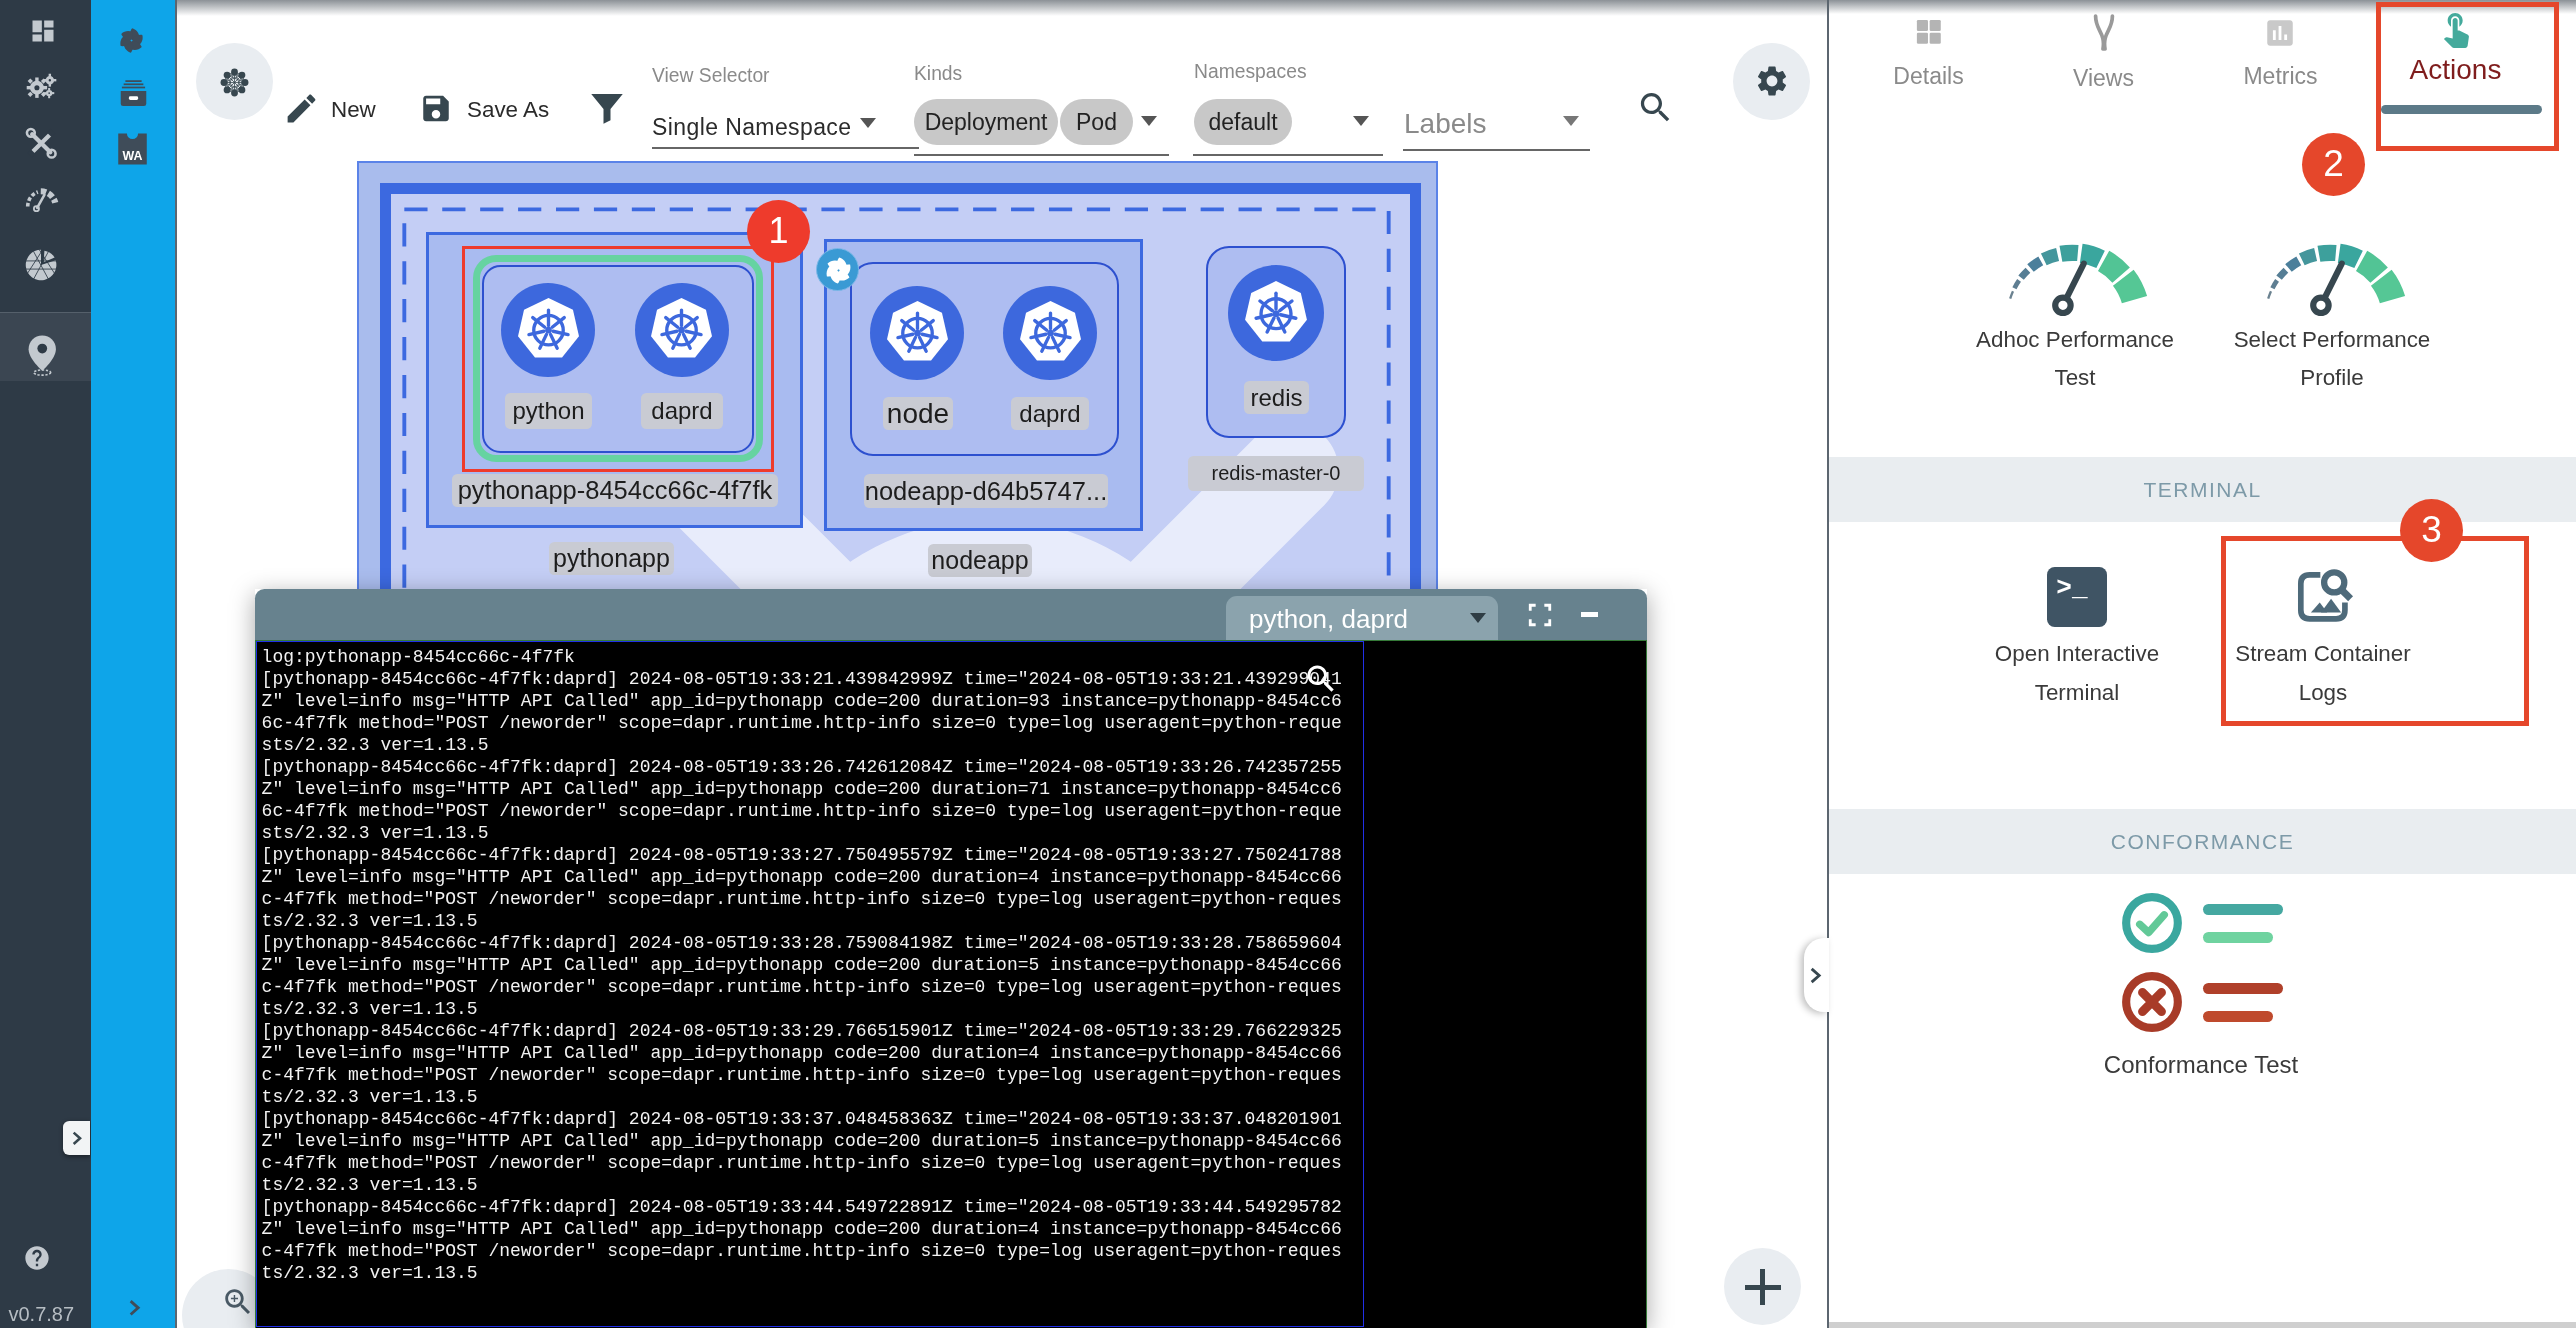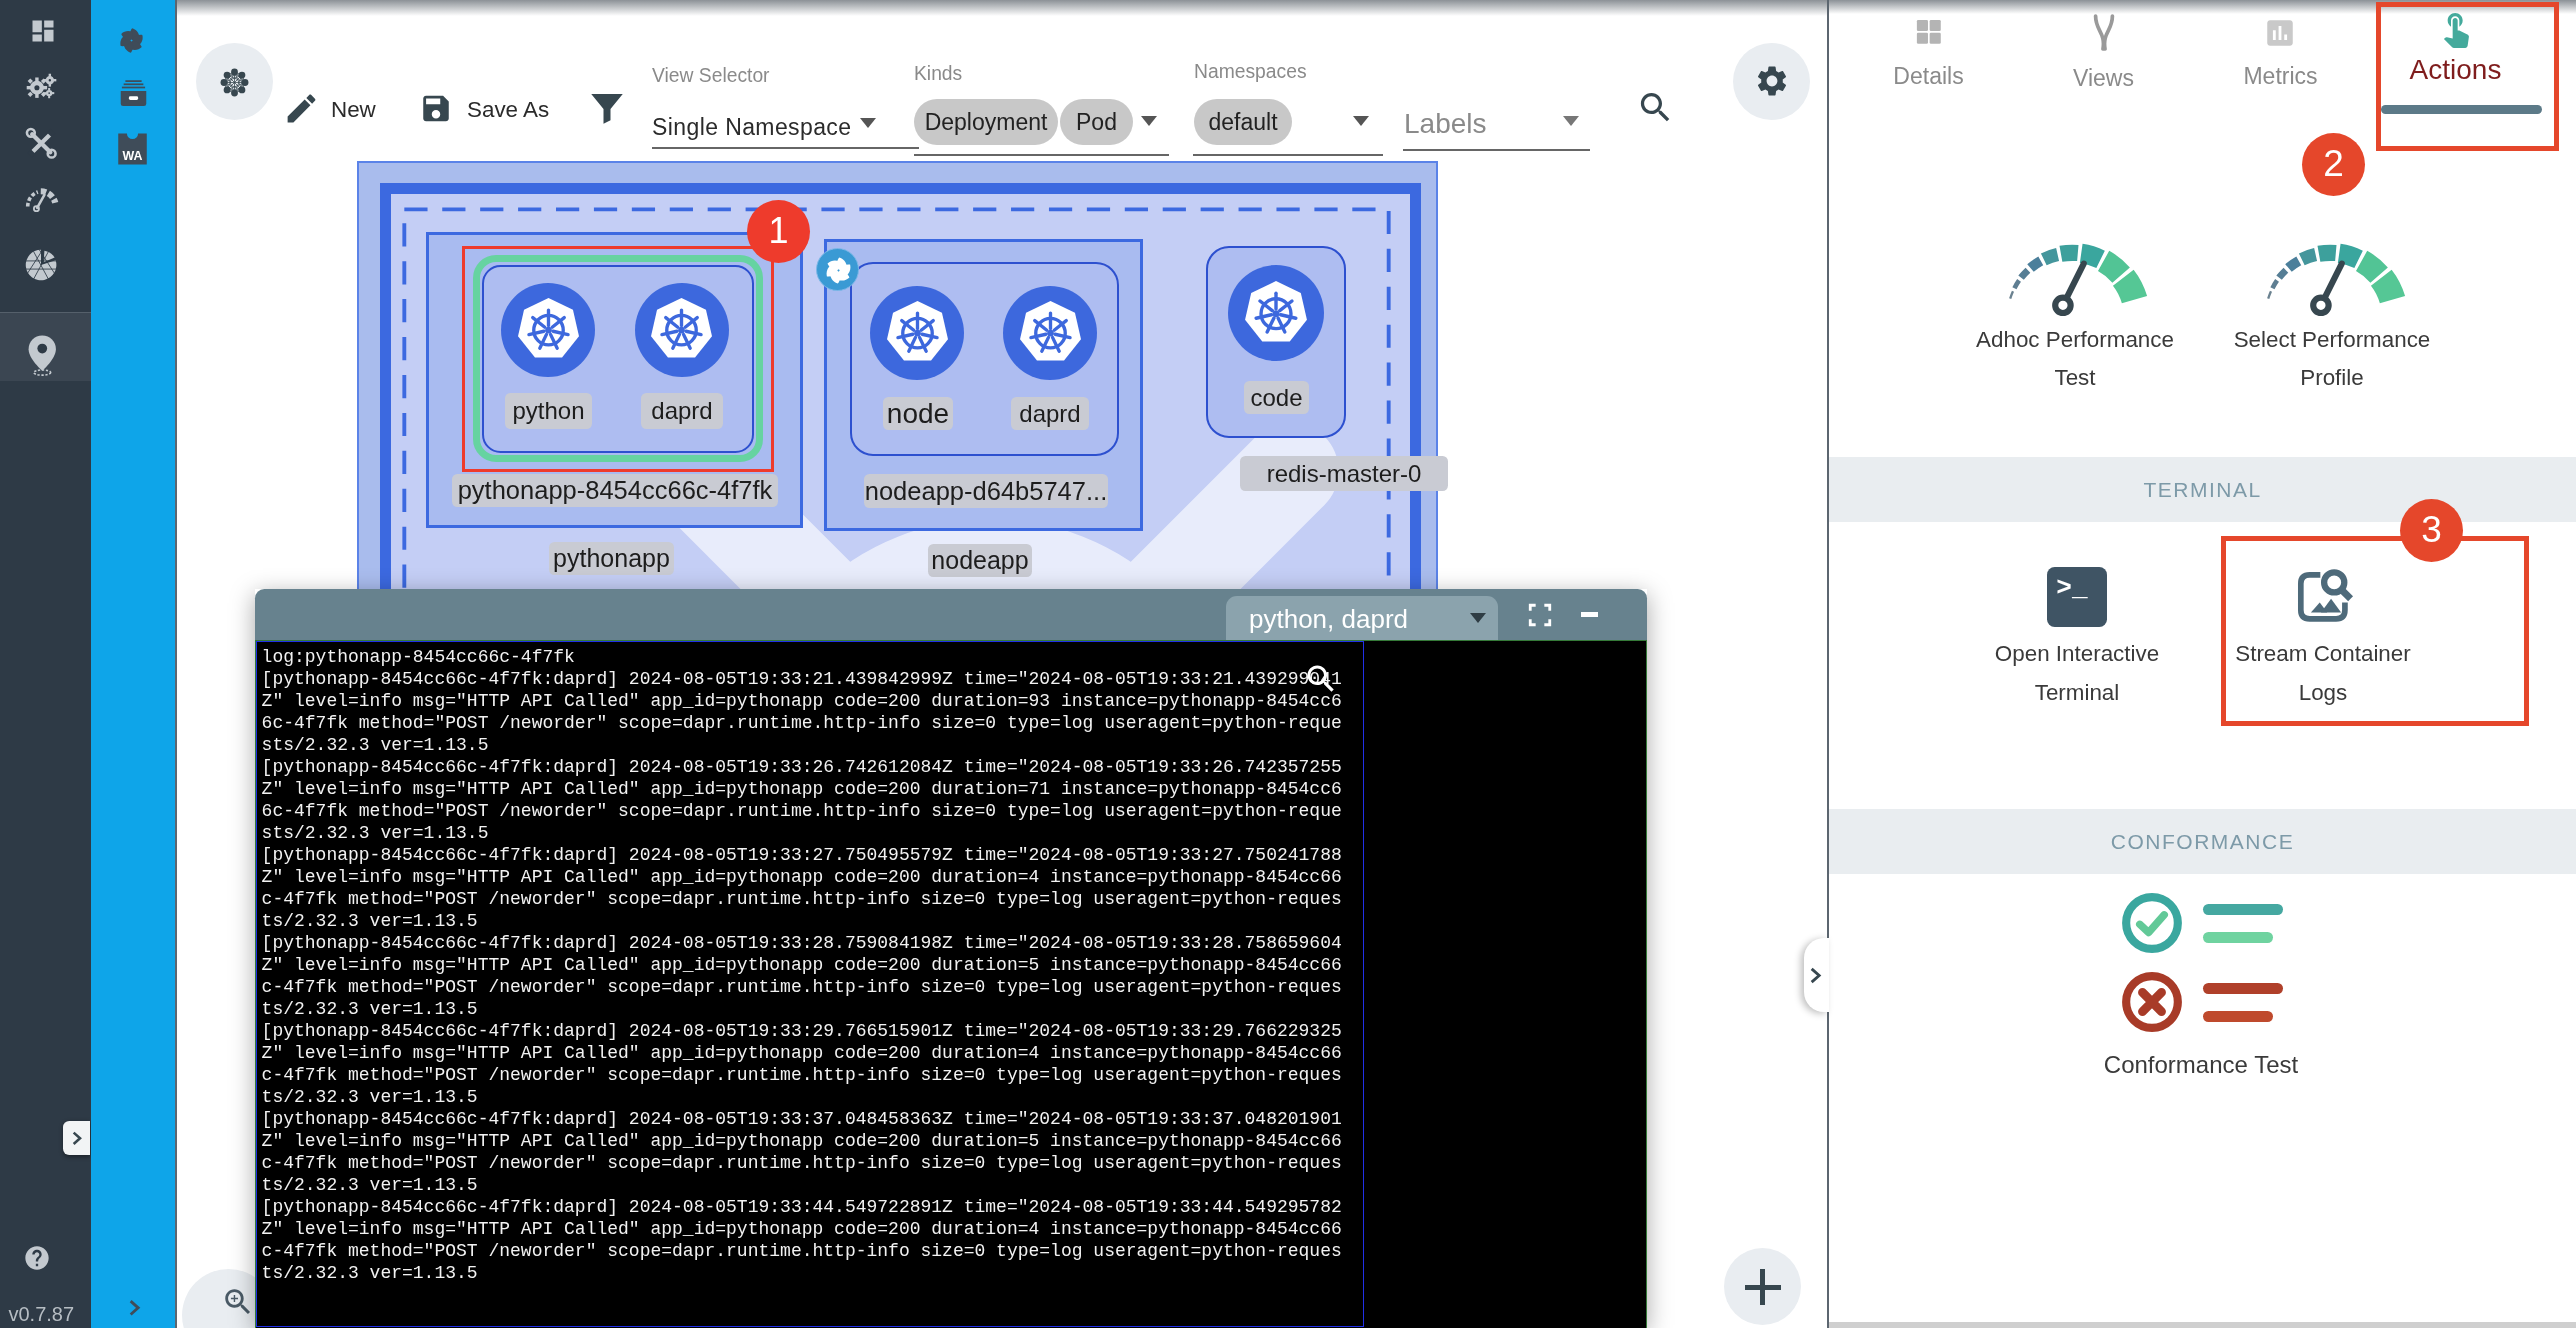--- a/index.html
+++ b/index.html
@@ -344,24 +344,24 @@
         <path d="M50 47 C42 34 43 20 52 8 C66 12 75 23 77 37 C68 46 58 50 50 47 Z" fill="#ffffff" transform="rotate(240 50 50)"></path>
         <path d="M50 47 C42 34 43 20 52 8 C66 12 75 23 77 37 C68 46 58 50 50 47 Z" fill="#ffffff" transform="rotate(300 50 50)"></path>
       </svg></div>
 
 <div class="abs" style="left:747px;top:200px;width:63px;height:63px;border-radius:50%;background:#ee3b2c;color:#fff;font-size:36px;text-align:center;line-height:62px">1</div>
 
 <div class="chip" style="left:505px;top:393px;width:87px;height:36px;line-height:36px;font-size:24px">python</div>
 <div class="chip" style="left:641px;top:393px;width:82px;height:36px;line-height:36px;font-size:24px">daprd</div>
 <div class="chip" style="left:883px;top:397px;width:70px;height:33px;line-height:33px;font-size:28px">node</div>
 <div class="chip" style="left:1011px;top:397px;width:78px;height:33px;line-height:33px;font-size:24px">daprd</div>
-<div class="chip" style="left:1244px;top:381px;width:65px;height:33px;line-height:33px;font-size:24px">code</div>
+<div class="chip" style="left:1244px;top:381px;width:65px;height:33px;line-height:33px;font-size:24px">redis</div>
 <div class="chip" style="left:452px;top:474px;width:326px;height:33px;line-height:33px;font-size:25.5px">pythonapp-8454cc66c-4f7fk</div>
 <div class="chip" style="left:864px;top:474px;width:244px;height:34px;line-height:34px;font-size:25.5px">nodeapp-d64b5747...</div>
-<div class="chip" style="left:1240px;top:456px;width:208px;height:35px;line-height:35px;font-size:24px">redis-master-0</div>
+<div class="chip" style="left:1188px;top:456px;width:176px;height:35px;line-height:35px;font-size:20px">redis-master-0</div>
 <div class="chip" style="left:549px;top:542px;width:125px;height:32.5px;line-height:32.5px;font-size:25px">pythonapp</div>
 <div class="chip" style="left:928px;top:544px;width:104px;height:32.5px;line-height:32.5px;font-size:25px">nodeapp</div>
 
 <div class="abs" style="left:182px;top:1269px;width:93px;height:93px;border-radius:50%;background:#e9edf1"></div>
 <svg class="abs" style="left:221px;top:1285px" width="34" height="34" viewBox="0 0 24 24" fill="#4a5a66">
   <path d="M15.5 14h-.79l-.28-.27C15.41 12.59 16 11.11 16 9.5 16 5.91 13.09 3 9.5 3S3 5.91 3 9.5 5.91 16 9.5 16c1.61 0 3.09-.59 4.23-1.57l.27.28v.79l5 4.99L20.49 19l-4.99-5zm-6 0C7.01 14 5 11.99 5 9.5S7.01 5 9.5 5 14 7.01 14 9.5 11.99 14 9.5 14zm.5-7H9v2H7v1h2v2h1v-2h2v-1h-2z"></path>
     </svg>
 
 <div class="abs" style="left:1724px;top:1248px;width:77px;height:77px;border-radius:50%;background:#e9edf1"></div>
 <div class="abs" style="left:1745px;top:1285px;width:36px;height:5.4px;background:#37474f"></div>

